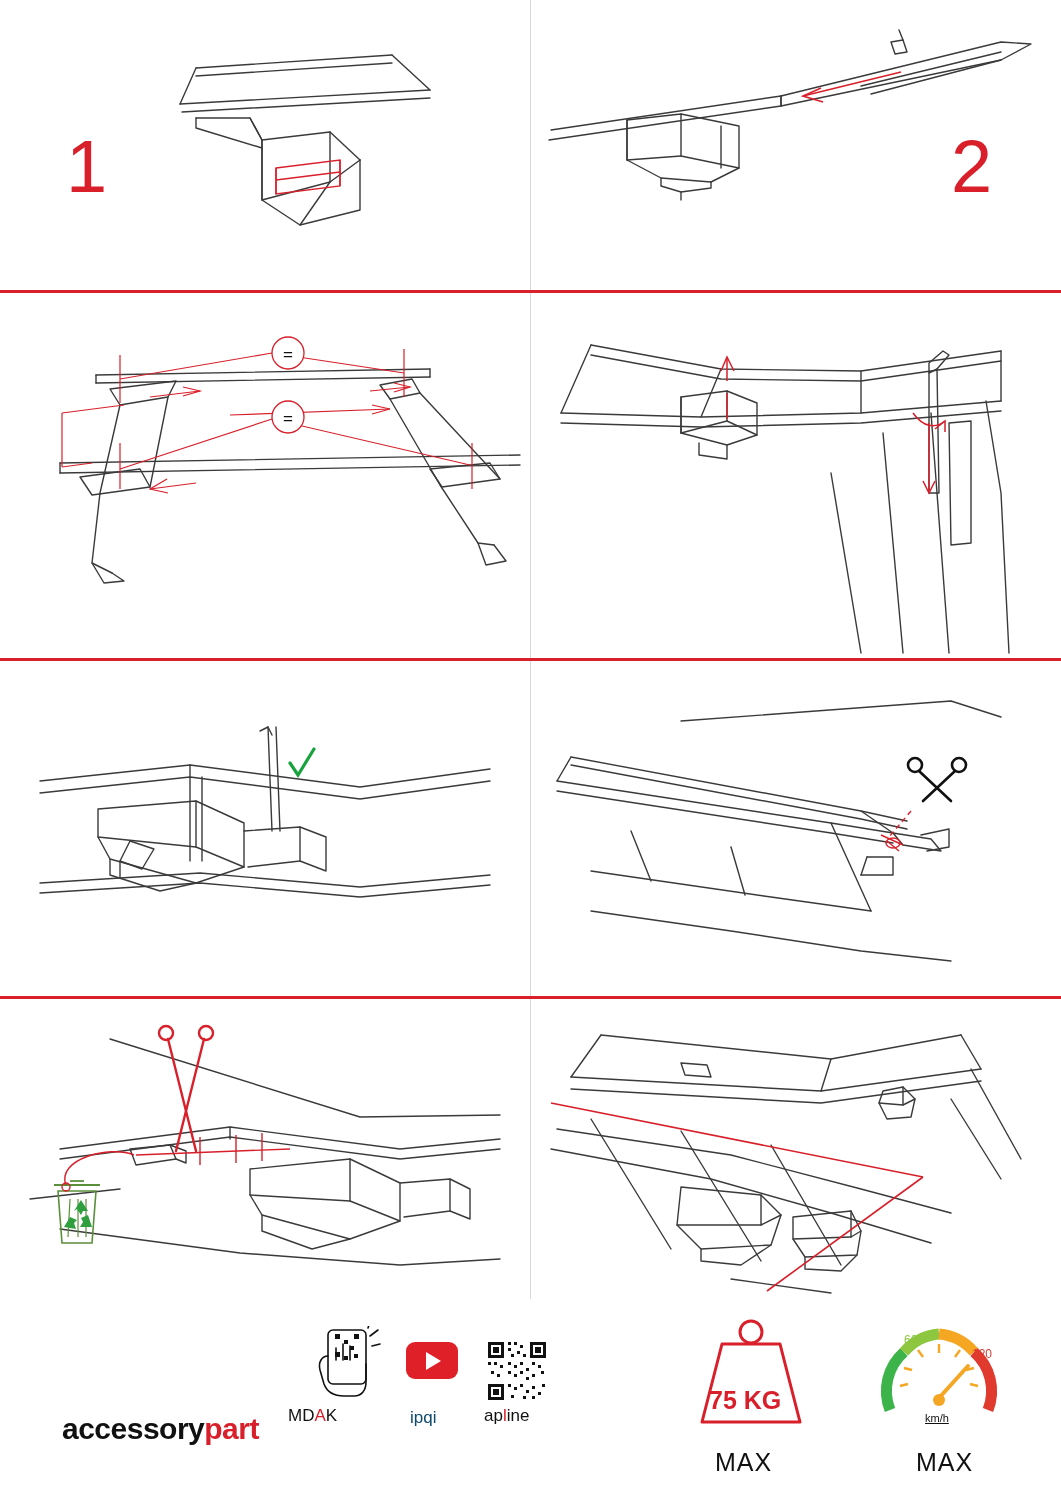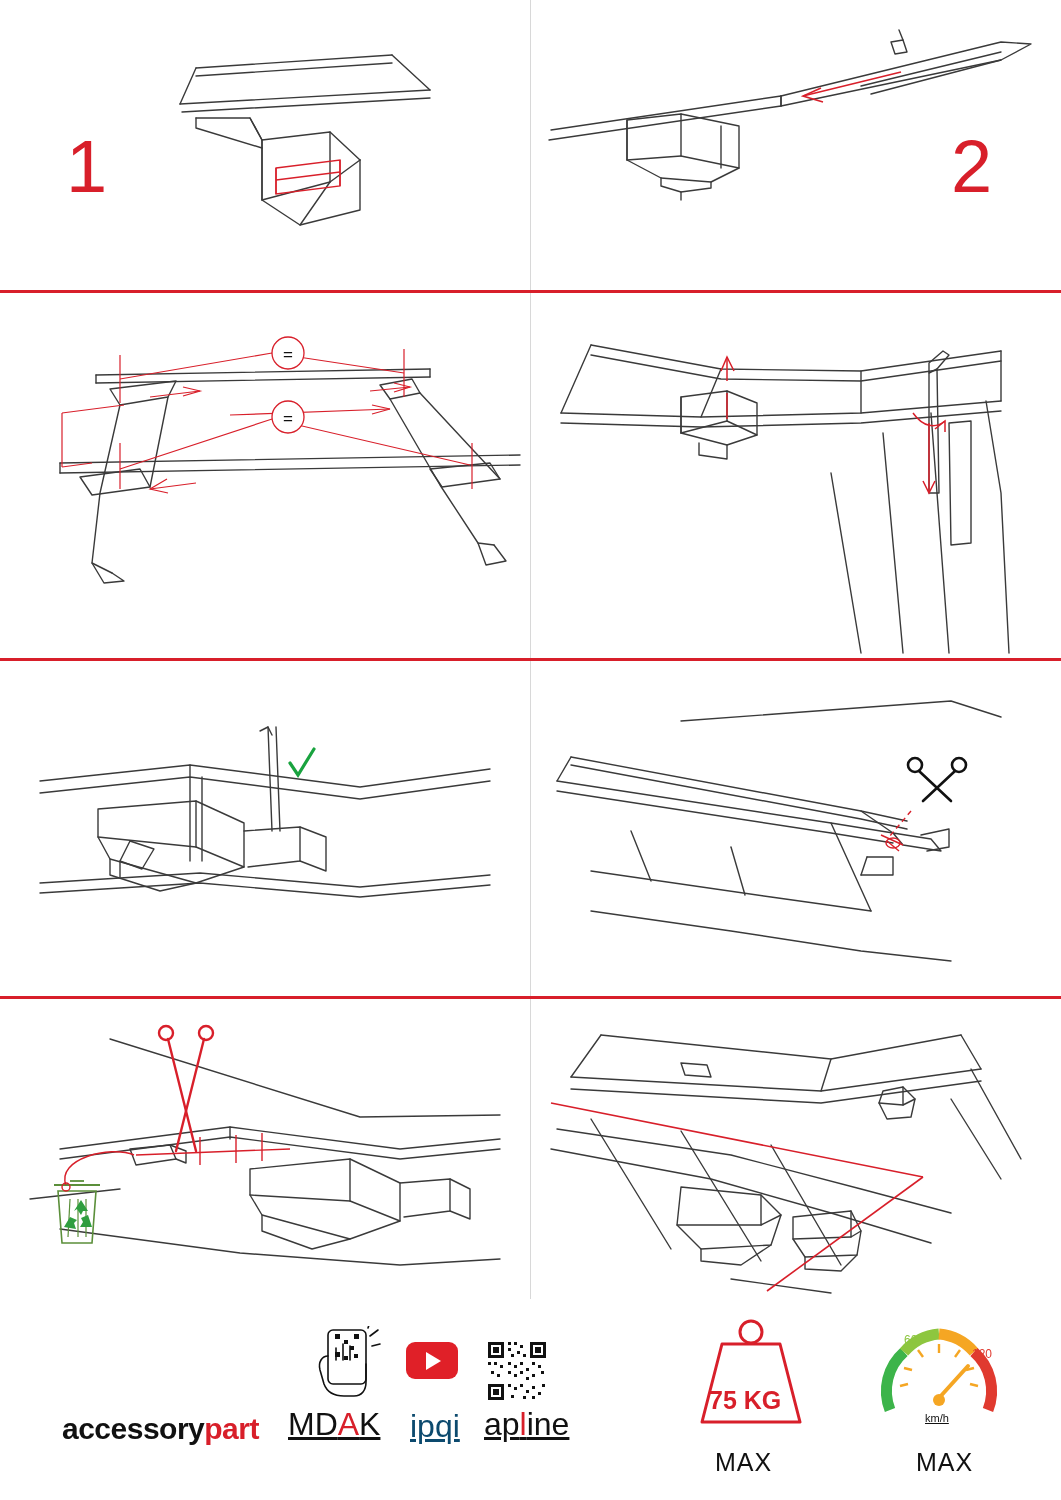--- a/index.html
+++ b/index.html
@@ -37,21 +37,21 @@
     font-size: 46px; font-weight: 700; color: #1b1b6f; letter-spacing: 2px;
   }
   .brand-accessory {
     position: absolute; left: 62px; top: 112px;
     font-size: 30px; font-weight: 700; letter-spacing: -0.5px;
   }
   .brand-accessory .dark { color: #111; }
   .brand-accessory .red { color: #d81f2a; }
 
   .logo-label {
-    position: absolute; font-size: 32px; letter-spacing: 0px; text-decoration: underline;
+    position: absolute; font-size: 17px; letter-spacing: 0px;
   }
   .mdak { left: 288px; top: 106px; color: #111; font-weight: 400; }
   .mdak .a-red { color: #d81f2a; }
   .ipqi { left: 410px; top: 108px; color: #0c4a6e; font-weight: 400; }
   .apline { left: 484px; top: 106px; color: #111; font-weight: 400; }
   .apline .l-red { color: #d81f2a; }
 
   .max-label {
     position: absolute; font-size: 25px; color: #111; letter-spacing: 1px; text-align: right;
   }

